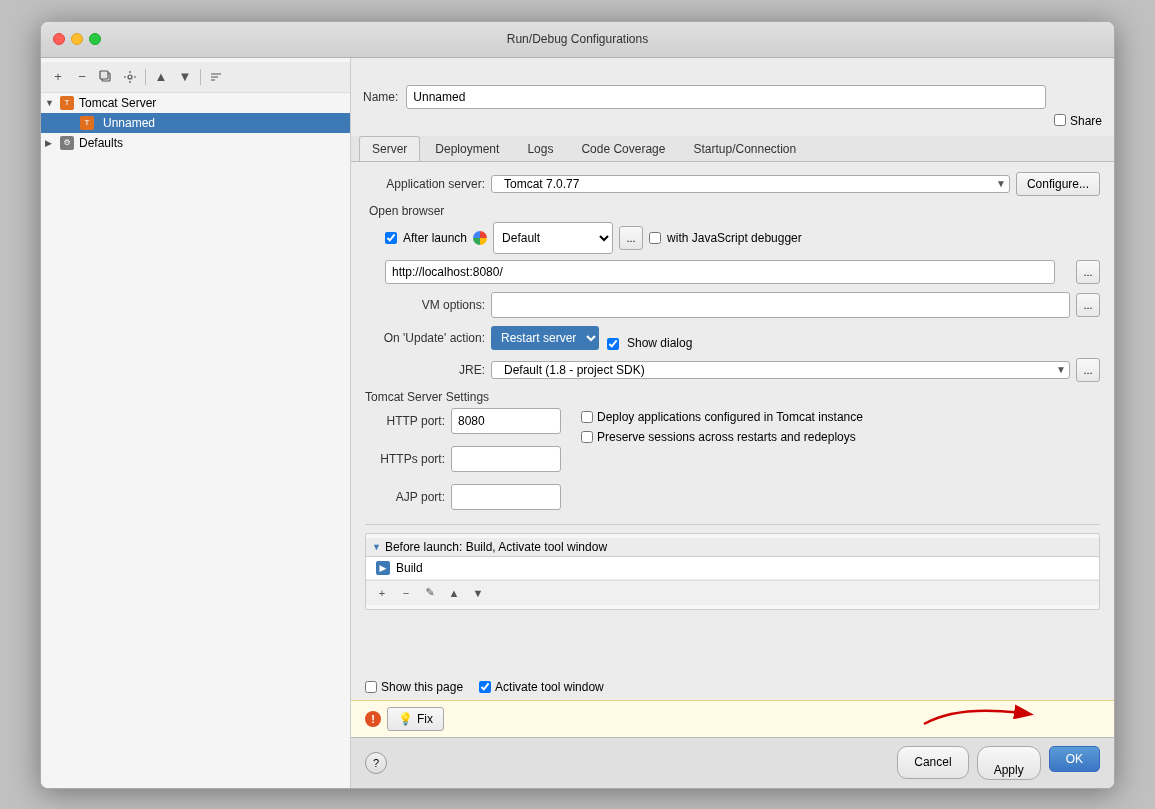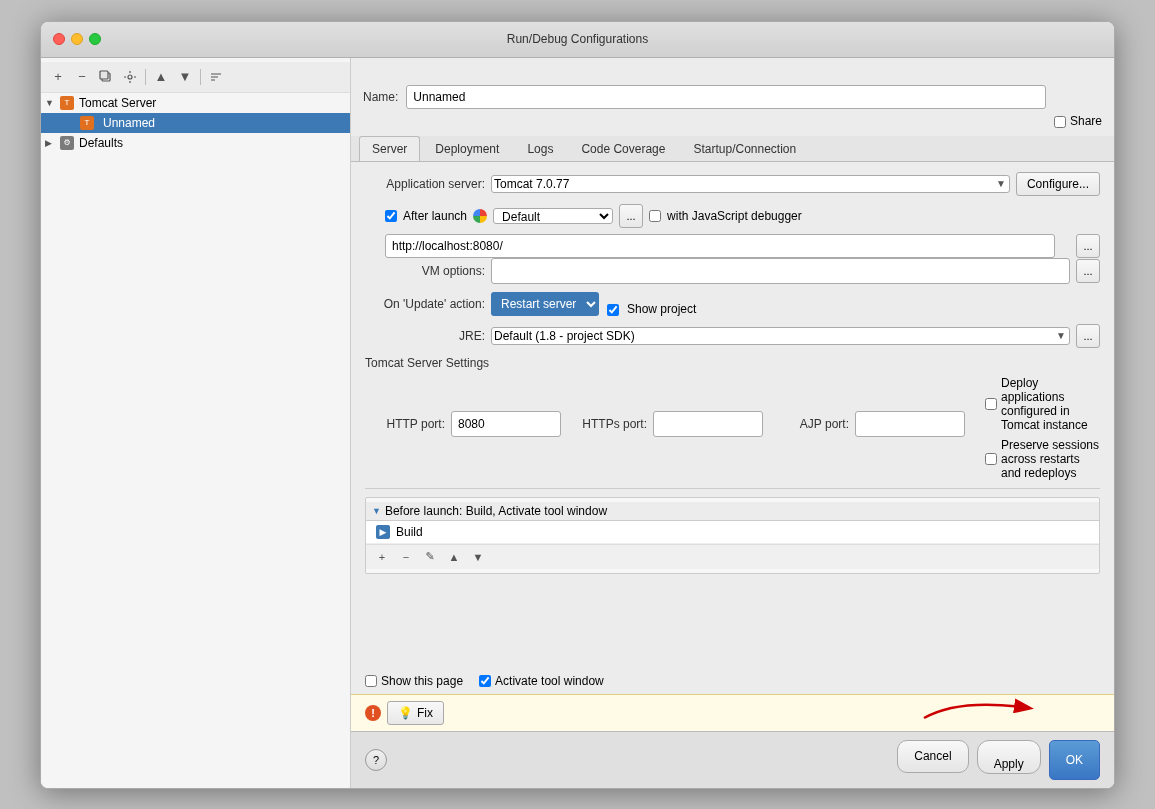--- a/index.html
+++ b/index.html
@@ -149,21 +149,21 @@
       flex: 1;
       height: 24px;
       border: 1px solid #aaa;
       border-radius: 3px;
       padding: 0 6px;
       font-size: 12px;
       background: white;
     }
     .share-area {
       display: flex;
-      align-items: flex-end;
+      align-items: flex-start;
       gap: 4px;
       font-size: 12px;
       margin-top: 48px;
     }
     .tab-bar {
       display: flex;
       border-bottom: 1px solid #bbb;
       background: #e5e5e5;
       padding: 0 8px;
       gap: 2px;
@@ -202,21 +202,21 @@
       min-width: 120px;
       text-align: right;
     }
     .select-wide {
       flex: 1;
       height: 18px;
       border: 1px solid #aaa;
       border-radius: 3px;
       font-size: 12px;
       background: white;
-      padding: 0 2px;
+      padding: 0 12px;
       appearance: none;
       -webkit-appearance: none;
     }
     .select-with-arrow {
       position: relative;
       display: flex;
       align-items: center;
     }
     .select-with-arrow select {
       padding-right: 20px;
@@ -258,21 +258,21 @@
       gap: 4px;
     }
     input[type="checkbox"] {
       width: 12px;
       height: 12px;
     }
     .url-row {
       display: flex;
       align-items: flex-start;
       gap: 21px;
-      margin-bottom: 0;
+      margin-bottom: 8px;
       padding-left: 20px;
     }
     .url-input {
       flex: 1;
       height: 24px;
       border: 1px solid #aaa;
       border-radius: 3px;
       padding: 0 6px;
       font-size: 12px;
       background: white;
@@ -284,21 +284,21 @@
       border-radius: 3px;
       background: linear-gradient(180deg, #f8f8f8, #e8e8e8);
       font-size: 11px;
       cursor: pointer;
       display: flex;
       align-items: center;
       justify-content: center;
     }
     .select-browser {
       width: 120px;
-      height: 16px;
+      height: 32px;
       border: 1px solid #aaa;
       border-radius: 3px;
       font-size: 12px;
       background: white;
       padding: 0 4px;
     }
     .input-field {
       height: 24px;
       border: 1px solid #aaa;
       border-radius: 3px;
@@ -480,21 +480,21 @@
     .btn-apply {
       height: 26px;
       padding: 16px 16px;
       border: 1px solid #aaa;
       border-radius: 12px;
       background: linear-gradient(180deg, #f8f8f8, #e5e5e5);
       font-size: 12px;
       cursor: pointer;
     }
     .btn-ok {
-      height: 40px;
+      height: 26px;
       padding: 0 16px;
       border: 1px solid #3a6abf;
       border-radius: 5px;
       background: linear-gradient(180deg, #5b9bd5, #3a76c4);
       color: white;
       font-size: 12px;
       cursor: pointer;
       font-weight: 500;
     }
     .chrome-icon {
@@ -515,21 +515,21 @@
       font-size: 12px;
       cursor: pointer;
     }
     .ports-and-deploy {
       display: flex;
       gap: 20px;
       margin-top: 4px;
     }
     .ports-col {
       display: flex;
-      flex-direction: row;
+      flex-direction: column;
       gap: 6px;
     }
     .deploy-col {
       display: flex;
       flex-direction: column;
       gap: 6px;
       justify-content: flex-start;
       padding-top: 2px;
     }
     .update-action-row {
@@ -631,20 +631,21 @@
           <span class="form-label">Application server:</span>
           <div class="select-with-arrow" style="flex:1;">
             <select class="select-wide">
               <option>Tomcat 7.0.77</option>
             </select>
             <span class="select-arrow">▼</span>
           </div>
           <button class="btn-configure">Configure...</button>
         </div>
 
+        <div class="section-label" style="padding-left:4px; margin-bottom:4px;">Open browser</div>
         <div class="browser-row">
           <input type="checkbox" checked="" style="">
           <span>After launch</span>
           <span class="chrome-icon"></span>
           <select class="select-browser">
             <option>Default</option>
           </select>
           <button class="dots-btn">...</button>
           <input type="checkbox" style="">
           <span>with JavaScript debugger</span>
@@ -660,21 +661,21 @@
           <button class="dots-btn">...</button>
         </div>
 
         <div class="form-row">
           <span class="form-label">On 'Update' action:</span>
           <div class="update-action-row">
             <select class="blue-select">
               <option>Restart server</option>
             </select>
             <input type="checkbox" checked="" style="">
-            <span>Show project</span>
+            <span>Show dialog</span>
           </div>
         </div>
 
         <div class="form-row">
           <span class="form-label">JRE:</span>
           <div class="select-with-arrow" style="flex:1;">
             <select class="select-wide">
               <option>Default (1.8 - project SDK)</option>
             </select>
             <span class="select-arrow">▼</span>

